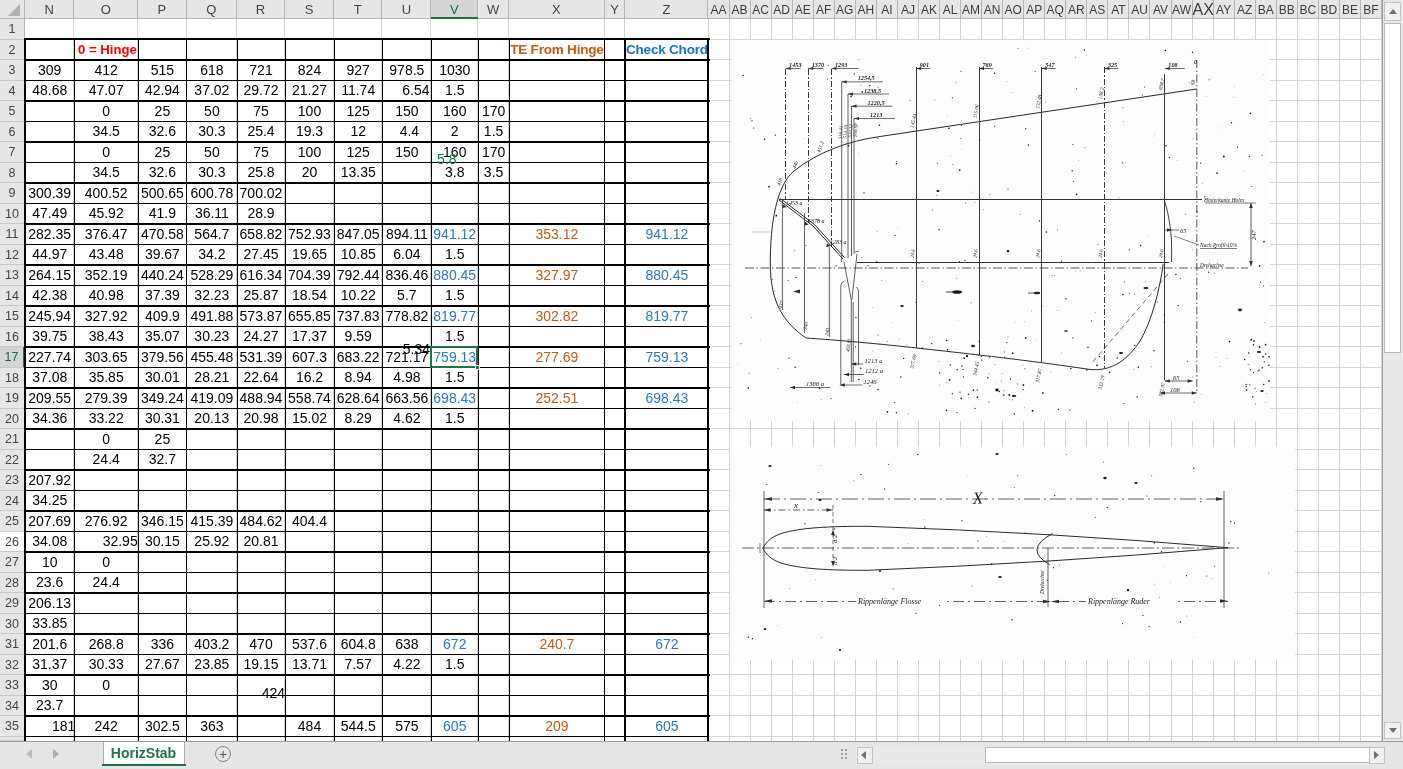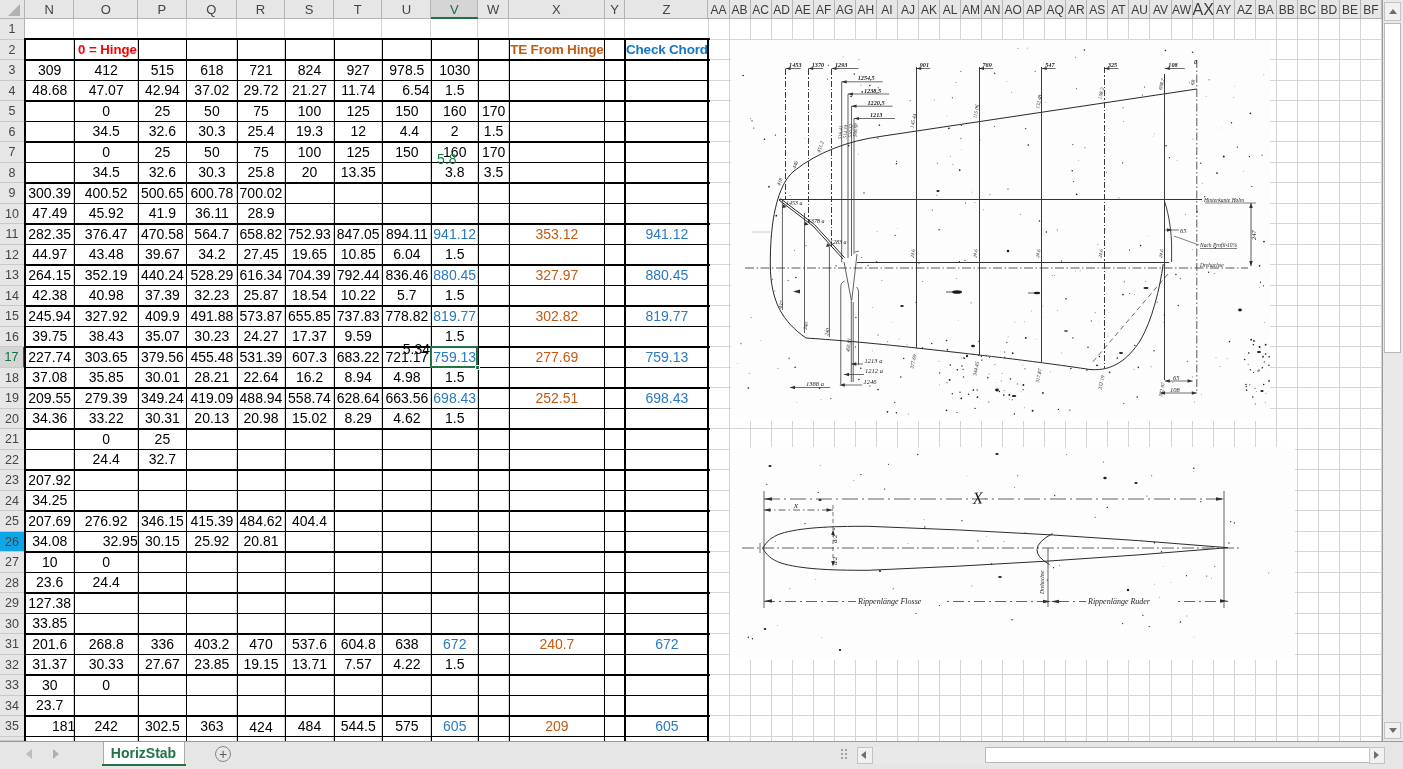--- a/index.html
+++ b/index.html
@@ -149,21 +149,21 @@
 <div class="rh" style="top:326.50px;height:20.50px;line-height:20.50px;background:#e6e6e6;color:#444;">16</div>
 <div class="rh" style="top:347.00px;height:20.50px;line-height:20.50px;background:#d5d5d5;color:#0f7040;border-right:2px solid #1e7145;">17</div>
 <div class="rh" style="top:367.50px;height:20.50px;line-height:20.50px;background:#e6e6e6;color:#444;">18</div>
 <div class="rh" style="top:388.00px;height:20.50px;line-height:20.50px;background:#e6e6e6;color:#444;">19</div>
 <div class="rh" style="top:408.50px;height:20.50px;line-height:20.50px;background:#e6e6e6;color:#444;">20</div>
 <div class="rh" style="top:429.00px;height:20.50px;line-height:20.50px;background:#e6e6e6;color:#444;">21</div>
 <div class="rh" style="top:449.50px;height:20.50px;line-height:20.50px;background:#e6e6e6;color:#444;">22</div>
 <div class="rh" style="top:470.00px;height:20.50px;line-height:20.50px;background:#e6e6e6;color:#444;">23</div>
 <div class="rh" style="top:490.50px;height:20.50px;line-height:20.50px;background:#e6e6e6;color:#444;">24</div>
 <div class="rh" style="top:511.00px;height:20.50px;line-height:20.50px;background:#e6e6e6;color:#444;">25</div>
-<div class="rh" style="top:531.50px;height:20.50px;line-height:20.50px;background:#0ea5e9;color:#444;">26</div>
+<div class="rh" style="top:531.50px;height:20.50px;line-height:20.50px;background:#ffffff;color:#444;">26</div>
 <div class="rh" style="top:552.00px;height:20.50px;line-height:20.50px;background:#e6e6e6;color:#444;">27</div>
 <div class="rh" style="top:572.50px;height:20.50px;line-height:20.50px;background:#e6e6e6;color:#444;">28</div>
 <div class="rh" style="top:593.00px;height:20.50px;line-height:20.50px;background:#e6e6e6;color:#444;">29</div>
 <div class="rh" style="top:613.50px;height:20.50px;line-height:20.50px;background:#e6e6e6;color:#444;">30</div>
 <div class="rh" style="top:634.00px;height:20.50px;line-height:20.50px;background:#e6e6e6;color:#444;">31</div>
 <div class="rh" style="top:654.50px;height:20.50px;line-height:20.50px;background:#e6e6e6;color:#444;">32</div>
 <div class="rh" style="top:675.00px;height:20.50px;line-height:20.50px;background:#e6e6e6;color:#444;">33</div>
 <div class="rh" style="top:695.50px;height:20.50px;line-height:20.50px;background:#e6e6e6;color:#444;">34</div>
 <div class="rh" style="top:716.00px;height:20.50px;line-height:20.50px;background:#e6e6e6;color:#444;">35</div>
 <div class="rh" style="top:736.50px;height:4.50px;"></div>
@@ -397,21 +397,21 @@
 <div class="cell" style="left:285.00px;top:511.50px;width:49.00px;height:19.50px;color:#000;">404.4</div>
 <div class="cell" style="left:25.00px;top:532.00px;width:49.40px;height:19.50px;color:#000;">34.08</div>
 <div class="cell" style="left:74.40px;top:532.00px;width:63.60px;height:19.50px;color:#000;margin-left:14px;">32.95</div>
 <div class="cell" style="left:138.00px;top:532.00px;width:48.80px;height:19.50px;color:#000;">30.15</div>
 <div class="cell" style="left:186.80px;top:532.00px;width:50.20px;height:19.50px;color:#000;">25.92</div>
 <div class="cell" style="left:237.00px;top:532.00px;width:48.00px;height:19.50px;color:#000;">20.81</div>
 <div class="cell" style="left:25.00px;top:552.50px;width:49.40px;height:19.50px;color:#000;">10</div>
 <div class="cell" style="left:74.40px;top:552.50px;width:63.60px;height:19.50px;color:#000;">0</div>
 <div class="cell" style="left:25.00px;top:573.00px;width:49.40px;height:19.50px;color:#000;">23.6</div>
 <div class="cell" style="left:74.40px;top:573.00px;width:63.60px;height:19.50px;color:#000;">24.4</div>
-<div class="cell" style="left:25.00px;top:593.50px;width:49.40px;height:19.50px;color:#000;">127.38</div>
+<div class="cell" style="left:25.00px;top:593.50px;width:49.40px;height:19.50px;color:#000;">206.13</div>
 <div class="cell" style="left:25.00px;top:614.00px;width:49.40px;height:19.50px;color:#000;">33.85</div>
 <div class="cell" style="left:25.00px;top:634.50px;width:49.40px;height:19.50px;color:#000;">201.6</div>
 <div class="cell" style="left:74.40px;top:634.50px;width:63.60px;height:19.50px;color:#000;">268.8</div>
 <div class="cell" style="left:138.00px;top:634.50px;width:48.80px;height:19.50px;color:#000;">336</div>
 <div class="cell" style="left:186.80px;top:634.50px;width:50.20px;height:19.50px;color:#000;">403.2</div>
 <div class="cell" style="left:237.00px;top:634.50px;width:48.00px;height:19.50px;color:#000;">470</div>
 <div class="cell" style="left:285.00px;top:634.50px;width:49.00px;height:19.50px;color:#000;">537.6</div>
 <div class="cell" style="left:334.00px;top:634.50px;width:48.40px;height:19.50px;color:#000;">604.8</div>
 <div class="cell" style="left:382.40px;top:634.50px;width:48.90px;height:19.50px;color:#000;">638</div>
 <div class="cell" style="left:431.30px;top:634.50px;width:46.90px;height:19.50px;color:#2979c5;">672</div>
@@ -426,21 +426,21 @@
 <div class="cell" style="left:334.00px;top:655.00px;width:48.40px;height:19.50px;color:#000;">7.57</div>
 <div class="cell" style="left:382.40px;top:655.00px;width:48.90px;height:19.50px;color:#000;">4.22</div>
 <div class="cell" style="left:431.30px;top:655.00px;width:46.90px;height:19.50px;color:#000;">1.5</div>
 <div class="cell" style="left:25.00px;top:675.50px;width:49.40px;height:19.50px;color:#000;">30</div>
 <div class="cell" style="left:74.40px;top:675.50px;width:63.60px;height:19.50px;color:#000;">0</div>
 <div class="cell" style="left:25.00px;top:696.00px;width:49.40px;height:19.50px;color:#000;">23.7</div>
 <div class="cell" style="left:25.00px;top:716.50px;width:49.40px;height:19.50px;color:#000;padding-left:27px;">181.5</div>
 <div class="cell" style="left:74.40px;top:716.50px;width:63.60px;height:19.50px;color:#000;">242</div>
 <div class="cell" style="left:138.00px;top:716.50px;width:48.80px;height:19.50px;color:#000;">302.5</div>
 <div class="cell" style="left:186.80px;top:716.50px;width:50.20px;height:19.50px;color:#000;">363</div>
-<div class="cell" style="left:237.00px;top:718px;width:48.00px;height:19.50px;color:#000;">424</div>
+<div class="cell" style="left:237.00px;top:684px;width:48.00px;height:19.50px;color:#000;text-align:right;">424</div>
 <div class="cell" style="left:285.00px;top:716.50px;width:49.00px;height:19.50px;color:#000;">484</div>
 <div class="cell" style="left:334.00px;top:716.50px;width:48.40px;height:19.50px;color:#000;">544.5</div>
 <div class="cell" style="left:382.40px;top:716.50px;width:48.90px;height:19.50px;color:#000;">575</div>
 <div class="cell" style="left:431.30px;top:716.50px;width:46.90px;height:19.50px;color:#2979c5;">605</div>
 <div class="cell" style="left:509.00px;top:716.50px;width:95.80px;height:19.50px;color:#c55a11;">209</div>
 <div class="cell" style="left:625.30px;top:716.50px;width:83.20px;height:19.50px;color:#2979c5;">605</div>
 <div class="abs" style="left:430.30px;top:346.00px;width:47.90px;height:21.50px;border:2px solid #217346;"></div>
 <div class="abs" style="left:475.20px;top:364.50px;width:5px;height:5px;background:#217346;border:1px solid #fff;"></div>
 <svg class="abs" style="left:731px;top:40px;" width="539" height="381" viewBox="731 40 539 381">
     <rect x="731" y="40" width="539" height="381" fill="#fdfdfd"></rect>

